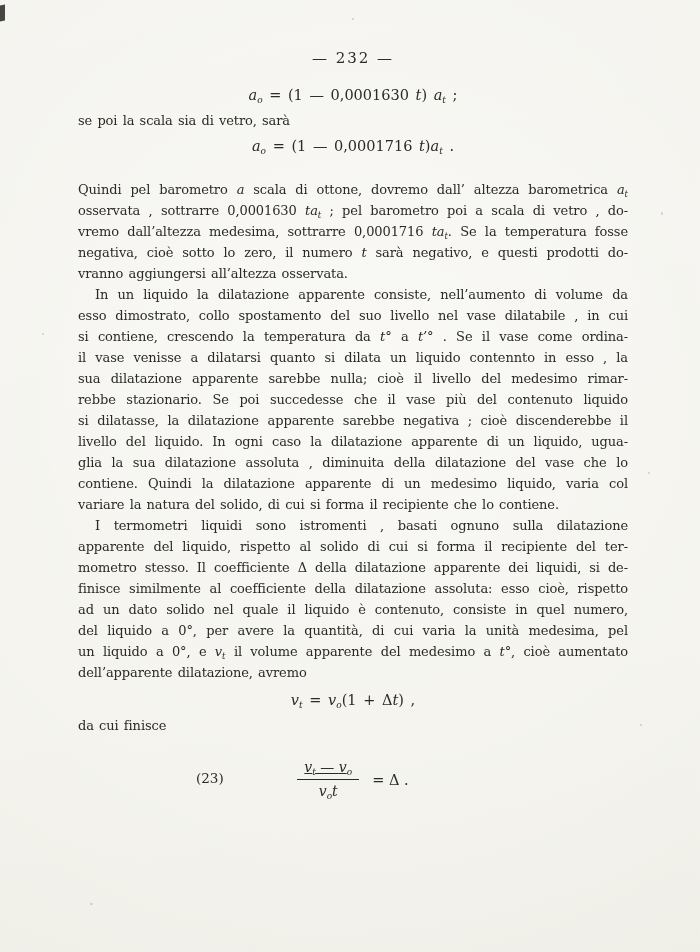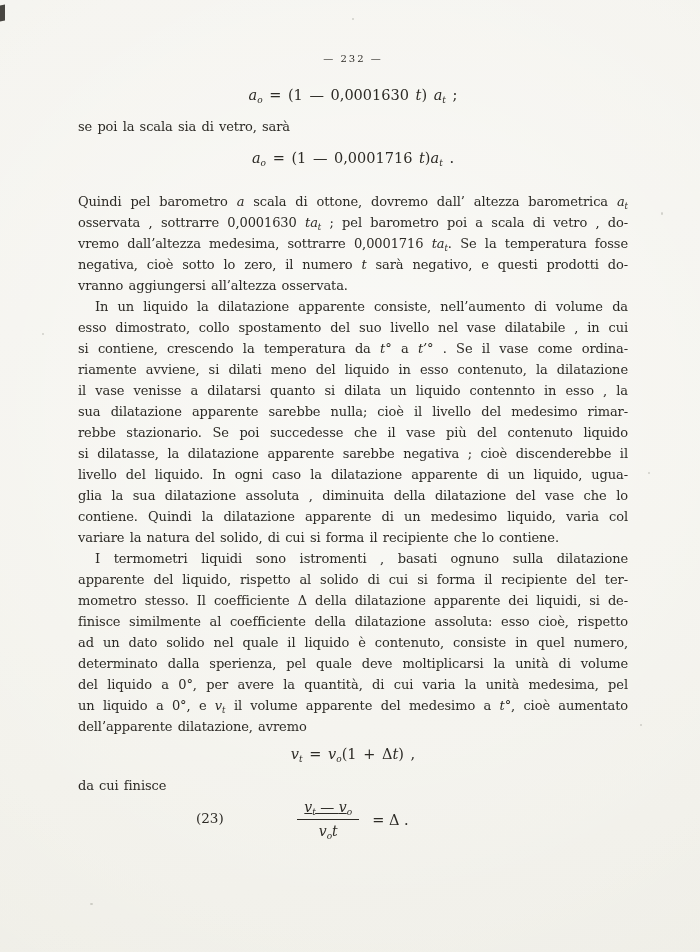--- a/index.html
+++ b/index.html
@@ -17,38 +17,38 @@
       radial-gradient(130% 95% at 52% 42%, rgba(255,255,255,0.55), rgba(255,255,255,0) 75%),
       linear-gradient(170deg, #f4f3ee 0%, #f2f1ea 60%, #efeee7 100%);
   }
   .corner-mark {
     position:absolute; left:0; top:5; top:5px; width:5px; height:16px;
     background:#35332e; transform: skewY(-10deg); opacity:.9;
   }
   .speck { position:absolute; background:#6b6a62; border-radius:50%; opacity:.28; }
   .content { position:absolute; left:78px; top:48px; width:550px; }
   .pagenum {
-    text-align:center; font-size:10px; letter-spacing:2px;
+    text-align:center; font-size:15px; letter-spacing:2px;
     line-height:21px; margin-bottom:13px;
   }
   .para { font-size:13px; line-height:21px; }
   .para .line {
     text-align:justify; text-align-last:justify;
     height:21px; letter-spacing:-0.1px; word-spacing:1.2px;
   }
   .para .line.last { text-align-last:left; }
   .para.indent .line:first-child { text-indent:17px; }
   i { font-style:italic; }
   sub { font-size:8.5px; font-style:italic; vertical-align:-3px; line-height:0; letter-spacing:0; }
   .eq {
     text-align:center; font-size:14.5px; height:26px; line-height:26px;
-    margin:8px 0; word-spacing:2px;
+    margin:2px 0; word-spacing:2px;
   }
   .eq sub, .eqrow sub { font-size:9px; }
-  .eqrow { position:relative; height:50px; margin-top:0; text-align:center; }
+  .eqrow { position:relative; height:50px; margin-top:20px; text-align:center; }
   .eqno { position:absolute; left:118px; top:14px; font-size:13.5px; }
   .frac { display:inline-block; vertical-align:middle; text-align:center; font-size:14px; margin-top:2px; }
   .frac .num { display:block; padding:0 7px 2px; border-bottom:1.4px solid var(--ink); line-height:19px;text-decoration:underline; }
   .frac .den { display:block; padding-top:2px; line-height:19px; }
   .rhs { display:inline-block; vertical-align:middle; font-size:14.5px; margin-left:8px; margin-top:2px; }
 </style>
 </head>
 <body>
 
 <div class="page">
@@ -77,38 +77,36 @@
         <div class="line">osservata , sottrarre 0,0001630 <i>ta</i><sub>t</sub> ; pel barometro poi a scala di vetro , do-</div>
         <div class="line">vremo dall’altezza medesima, sottrarre 0,0001716 <i>ta</i><sub>t</sub>. Se la temperatura fosse</div>
         <div class="line">negativa, cioè sotto lo zero, il numero <i>t</i> sarà negativo, e questi prodotti do-</div>
         <div class="line last">vranno aggiungersi all’altezza osservata.</div>
       </div>
 
     <div class="para indent">
         <div class="line">In un liquido la dilatazione apparente consiste, nell’aumento di volume da</div>
         <div class="line">esso dimostrato, collo spostamento del suo livello nel vase dilatabile , in cui</div>
         <div class="line">si contiene, crescendo la temperatura da <i>t</i>° a <i>t’</i>° . Se il vase come ordina-</div>
-        <div class="line">riamente avviene, si dilati meno del liquido in esso contenuto, la dilatazione</div>
         <div class="line">il vase venisse a dilatarsi quanto si dilata un liquido contennto in esso , la</div>
         <div class="line">sua dilatazione apparente sarebbe nulla; cioè il livello del medesimo rimar-</div>
         <div class="line">rebbe stazionario. Se poi succedesse che il vase più del contenuto liquido</div>
         <div class="line">si dilatasse, la dilatazione apparente sarebbe negativa ; cioè discenderebbe il</div>
         <div class="line">livello del liquido. In ogni caso la dilatazione apparente di un liquido, ugua-</div>
         <div class="line">glia la sua dilatazione assoluta , diminuita della dilatazione del vase che lo</div>
         <div class="line">contiene. Quindi la dilatazione apparente di un medesimo liquido, varia col</div>
         <div class="line last">variare la natura del solido, di cui si forma il recipiente che lo contiene.</div>
       </div>
 
     <div class="para indent">
         <div class="line">I termometri liquidi sono istromenti , basati ognuno sulla dilatazione</div>
         <div class="line">apparente del liquido, rispetto al solido di cui si forma il recipiente del ter-</div>
         <div class="line">mometro stesso. Il coefficiente Δ della dilatazione apparente dei liquidi, si de-</div>
         <div class="line">finisce similmente al coefficiente della dilatazione assoluta: esso cioè, rispetto</div>
         <div class="line">ad un dato solido nel quale il liquido è contenuto, consiste in quel numero,</div>
-        <div class="line">determinato dalla sperienza, pel quale deve moltiplicarsi la unità di volume</div>
         <div class="line">del liquido a 0°, per avere la quantità, di cui varia la unità medesima, pel</div>
         <div class="line">un liquido a 0°, e <i>v</i><sub>t</sub> il volume apparente del medesimo a <i>t</i>°, cioè aumentato</div>
         <div class="line last">dell’apparente dilatazione, avremo</div>
       </div>
 
     <div class="eq" style="margin-top:4px;"><i>v</i><sub>t</sub> = <i>v</i><sub>o</sub>(1 + Δ<i>t</i>) ,</div>
 
     <div class="para">
         <div class="line last">da cui finisce</div>
       </div>

